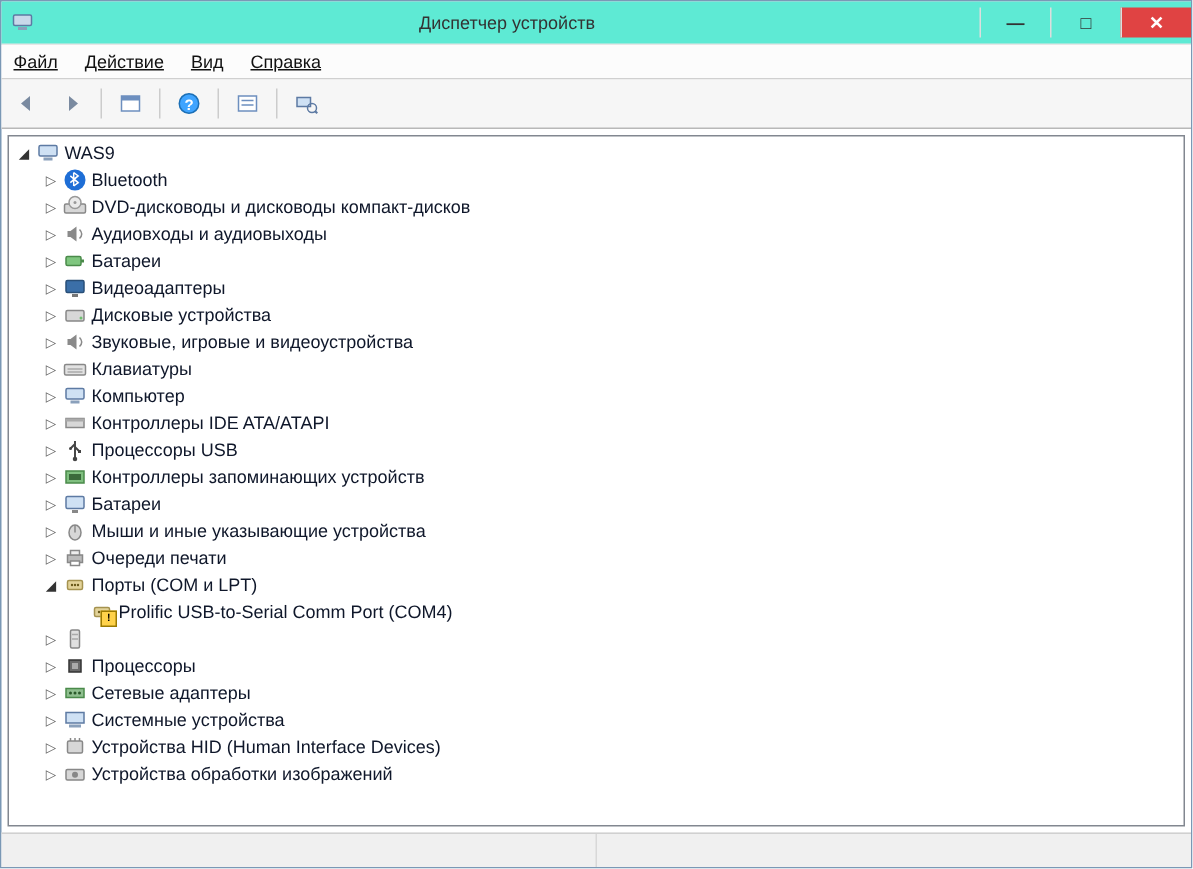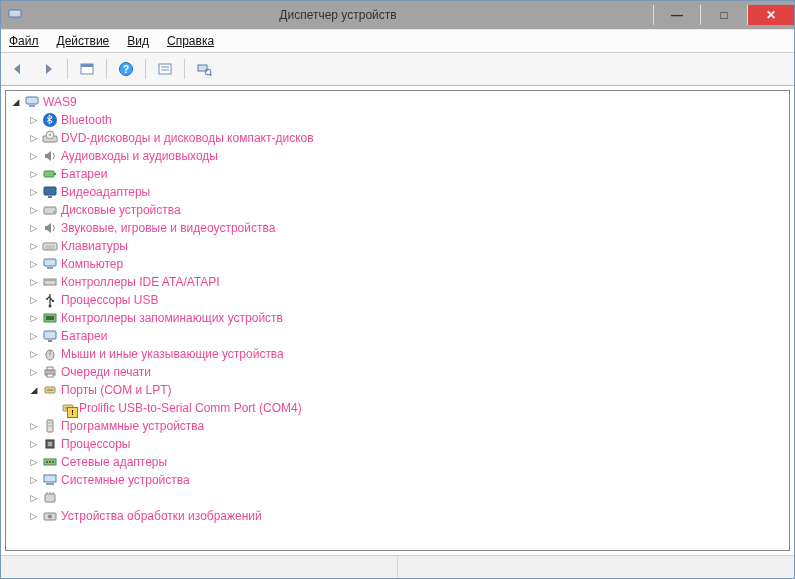--- a/index.html
+++ b/index.html
@@ -16,21 +16,21 @@
     border: 1px solid #7a98b5;
     box-sizing: border-box;
     display: flex;
     flex-direction: column;
     background: #fff;
   }
   .titlebar {
     height: 28px;
     display: flex;
     align-items: center;
-    background: #a3a3a3;
+    background: #5eead4;
     border-bottom: 1px solid #e6e6e6;
     flex-shrink: 0;
   }
   .title-icon {
     width: 16px; height: 16px; margin-left: 6px;
     display: inline-flex; align-items: center; justify-content: center;
     font-size: 13px; color: #555;
   }
   .title-text {
     flex: 1;
@@ -118,21 +118,21 @@
   }
   .expander.open { color: #333; }
   .expander.hidden { visibility: hidden; }
   .node-icon {
     width: 16px; height: 16px;
     display: inline-flex; align-items: center; justify-content: center;
     margin-right: 3px;
     position: relative;
     font-size: 12px;
   }
-  .node-label { font-size: 12px; color: #ec4899; }
+  .node-label { font-size: 12px; color: #0f172a; }
   .warning-overlay {
     position: absolute;
     right: -2px; bottom: -2px;
     width: 9px; height: 9px;
     background: #ffd24a;
     border: 1px solid #9b7a00;
     font-size: 7px; font-weight: bold; color: #000;
     display: flex; align-items: center; justify-content: center;
   }
   .statusbar {
@@ -452,21 +452,20 @@
                 <li>
                   <div class="row">
                     <span class="expander">▷</span>
                     <span class="node-icon">
                       <svg width="16" height="16" viewBox="0 0 16 16">
                         <rect x="5" y="2" width="6" height="12" rx="1" fill="#e0e0e0" stroke="#888"></rect>
                         <line x1="6" y1="5" x2="10" y2="5" stroke="#aaa"></line>
                         <line x1="6" y1="8" x2="10" y2="8" stroke="#aaa"></line>
                       </svg>
                     </span>
-                    <span class="node-label">Программные устройства</span>
                   </div>
                 </li>
                 <li>
                   <div class="row">
                     <span class="expander">▷</span>
                     <span class="node-icon">
                       <svg width="16" height="16" viewBox="0 0 16 16">
                         <rect x="4" y="4" width="8" height="8" fill="#6a6a6a" stroke="#333"></rect>
                         <rect x="6" y="6" width="4" height="4" fill="#aaa"></rect>
                       </svg>
@@ -502,20 +501,21 @@
                 </li>
                 <li>
                   <div class="row">
                     <span class="expander">▷</span>
                     <span class="node-icon">
                       <svg width="16" height="16" viewBox="0 0 16 16">
                         <rect x="3" y="4" width="10" height="8" rx="1" fill="#d7d7d7" stroke="#888"></rect>
                         <path d="M5 2 V4 M8 2 V4 M11 2 V4" stroke="#888"></path>
                       </svg>
                     </span>
+                    <span class="node-label">Устройства HID (Human Interface Devices)</span>
                   </div>
                 </li>
                 <li>
                   <div class="row">
                     <span class="expander">▷</span>
                     <span class="node-icon">
                       <svg width="16" height="16" viewBox="0 0 16 16">
                         <rect x="2" y="5" width="12" height="7" rx="1" fill="#d7d7d7" stroke="#888"></rect>
                         <circle cx="8" cy="8.5" r="2" fill="#888"></circle>
                       </svg>

